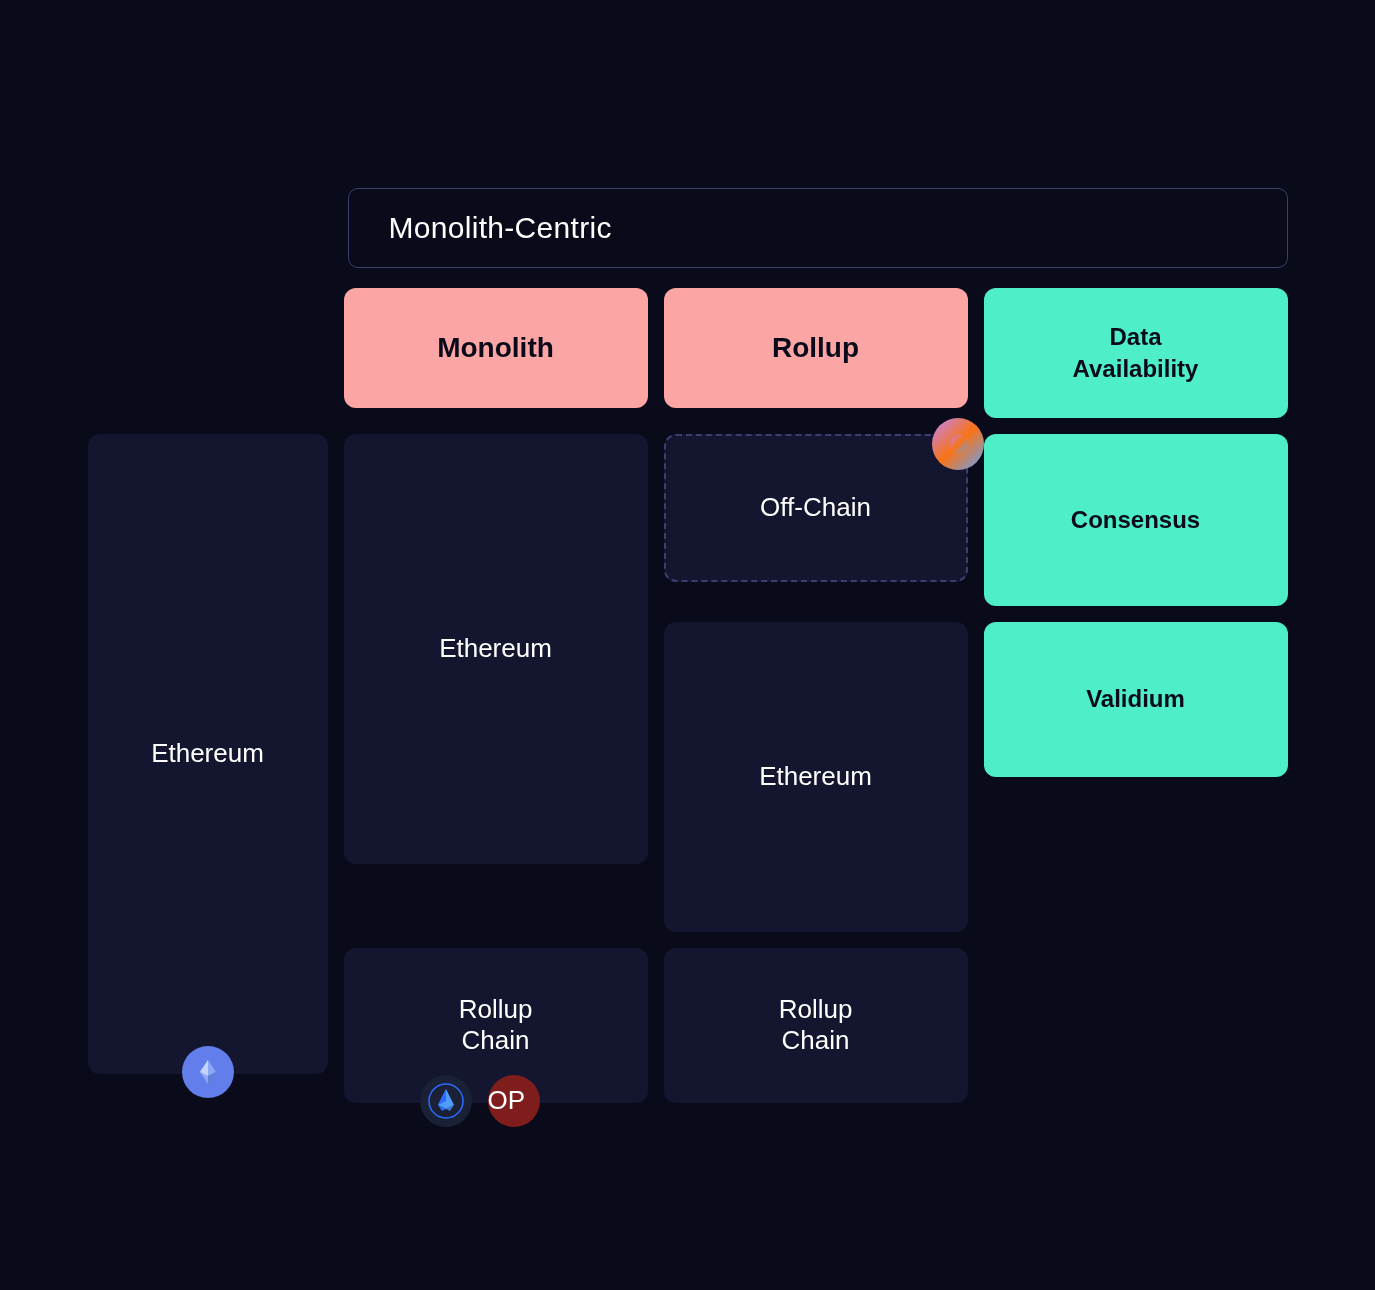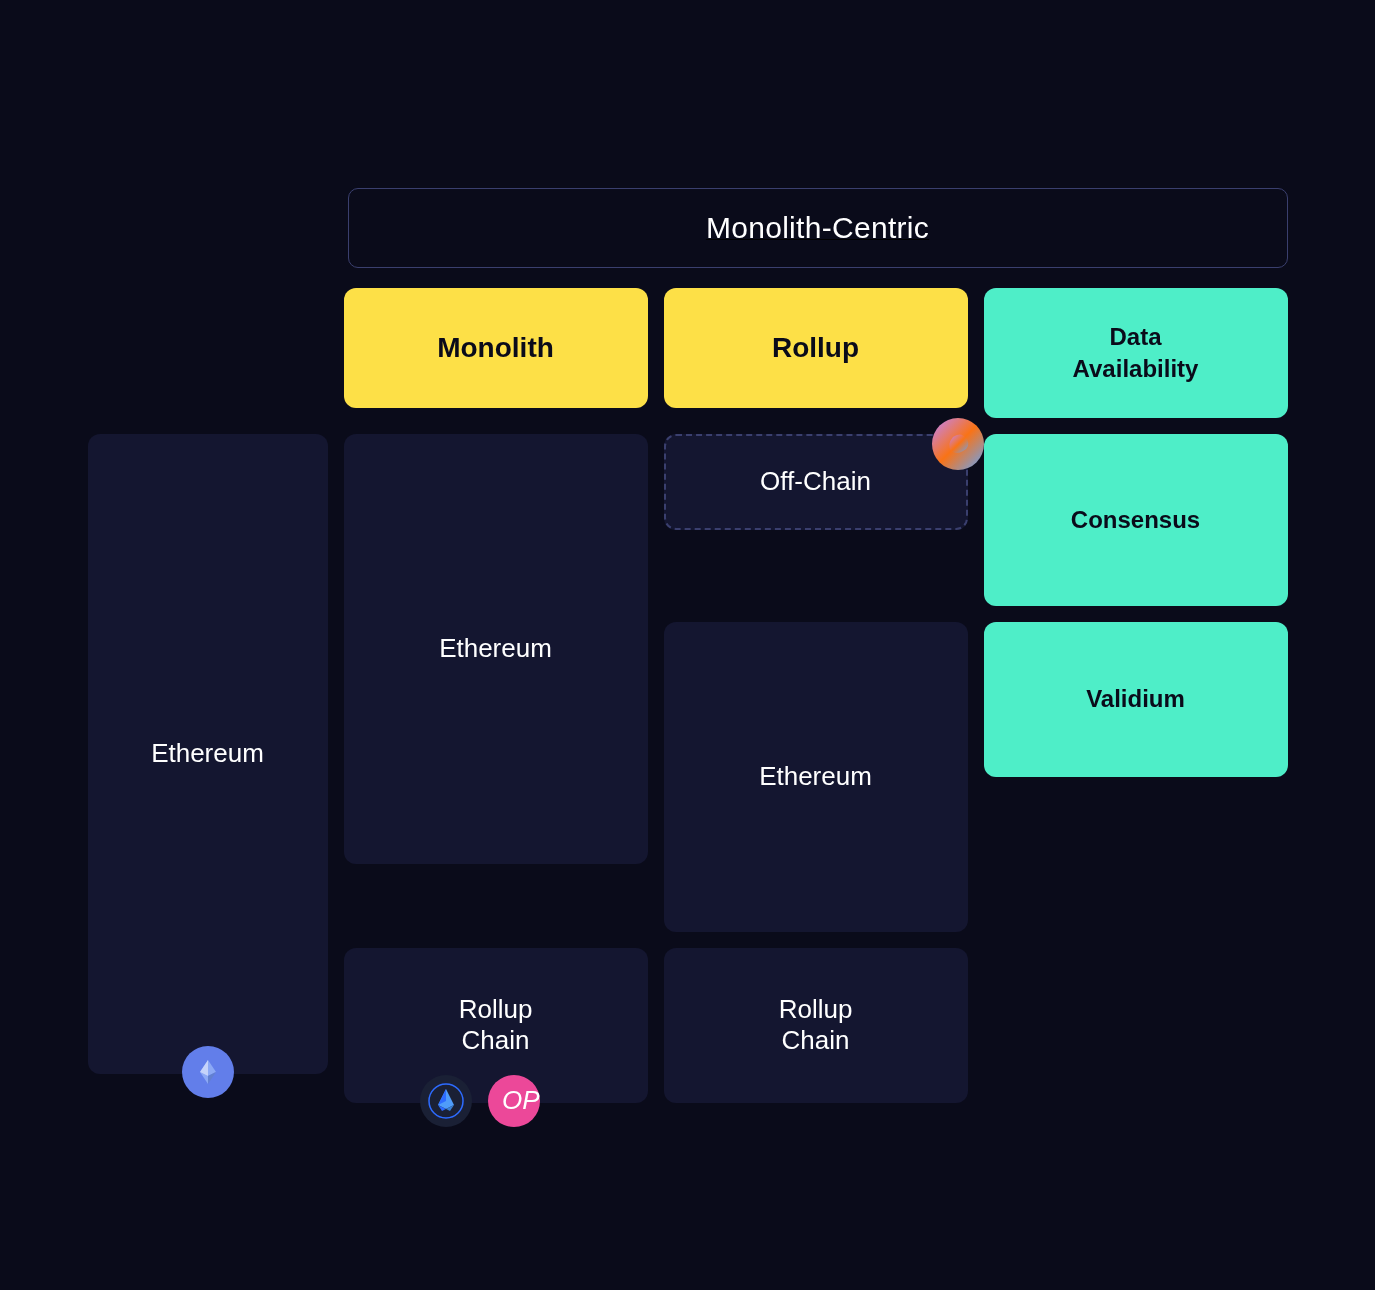--- a/index.html
+++ b/index.html
@@ -18,41 +18,39 @@
       width: 1200px;
     }
 
     
     .header-bar {
       border: 1.5px solid #3a3f6e;
       border-radius: 10px;
       padding: 22px 40px;
       margin-left: 260px;
       margin-bottom: 20px;
-      text-align: center;
-      text-decoration: underline;
     }
     .header-bar span {
       color: #ffffff;
       font-size: 30px;
       font-weight: 500;
       letter-spacing: 0.3px;
     }
 
     
     .grid {
       display: grid;
       grid-template-columns: 240px 1fr 1fr 1fr;
       gap: 16px;
       align-items: start;
     }
 
     
     .col-header {
-      background-color: #fde047;
+      background-color: #fca5a5;
       border-radius: 12px;
       display: flex;
       align-items: center;
       justify-content: center;
       min-height: 120px;
       padding: 20px;
     }
     .col-header span {
       color: #0a0b1a;
       font-size: 28px;
@@ -202,21 +200,21 @@
           <polygon points="14,18 6,14 14,26" fill="#8ca9f5"></polygon>
           <polygon points="14,2 6,14 14,18" fill="#c5d3fa"></polygon>
         </svg>
       </div>
     </div>
 
     <div class="dark-cell rollup-da-settlement-cell">
       <span>Ethereum</span>
     </div>
 
-    <div class="dashed-cell" style="height:96px;align-items:center;">
+    <div class="dashed-cell" style="height:148px;align-items:center;">
       <span>Off-Chain</span>
 
       <div class="top-right-icon">
         <svg width="30" height="30" viewBox="0 0 30 30">
           <circle cx="15" cy="15" r="13" fill="none"></circle>
           <path d="M8 22 Q4 15 10 8 Q18 2 24 10 Q28 18 20 22 Q14 26 8 22Z" fill="url(#pg)" opacity="0.9"></path>
           <defs>
             <linearGradient id="pg" x1="0" y1="0" x2="1" y2="1">
               <stop offset="0%" stop-color="#c084fc"></stop>
               <stop offset="50%" stop-color="#f97316"></stop>
@@ -246,21 +244,21 @@
       <div class="badge" style="position:absolute; bottom:-24px; left:calc(50% - 50px); transform:translateX(-50%); background:#1a2035; width:52px; height:52px; border-radius:50%; display:flex; align-items:center; justify-content:center;">
         <svg width="36" height="36" viewBox="0 0 36 36">
           <circle cx="18" cy="18" r="17" fill="#1a2035" stroke="#2d6bff" stroke-width="1.5"></circle>
           <polygon points="18,6 26,22 18,26 10,22" fill="#4f9cf9"></polygon>
           <polygon points="18,6 10,22 18,18" fill="#2d6bff"></polygon>
           <polygon points="18,26 26,22 22,28" fill="#3a7fd4"></polygon>
           <polygon points="18,26 10,22 14,28" fill="#2d6bff"></polygon>
         </svg>
       </div>
 
-      <div class="badge" style="position:absolute; bottom:-24px; left:calc(50% + 18px); transform:translateX(-50%); background:#ec4899; width:52px; height:52px; border-radius:50%; display:flex; align-items:center; justify-content:flex-end; color:white; font-size:14px; font-weight:800;font-style:italic;">
+      <div class="badge" style="position:absolute; bottom:-24px; left:calc(50% + 18px); transform:translateX(-50%); background:#7f1d1d; width:52px; height:52px; border-radius:50%; display:flex; align-items:center; justify-content:flex-start; color:white; font-size:14px; font-weight:800;">
         <span>OP</span>
       </div>
     </div>
 
     <div class="dark-cell" style="height:155px;">
       <span>Rollup<br>Chain</span>
     </div>
 
   </div>
 </div>

